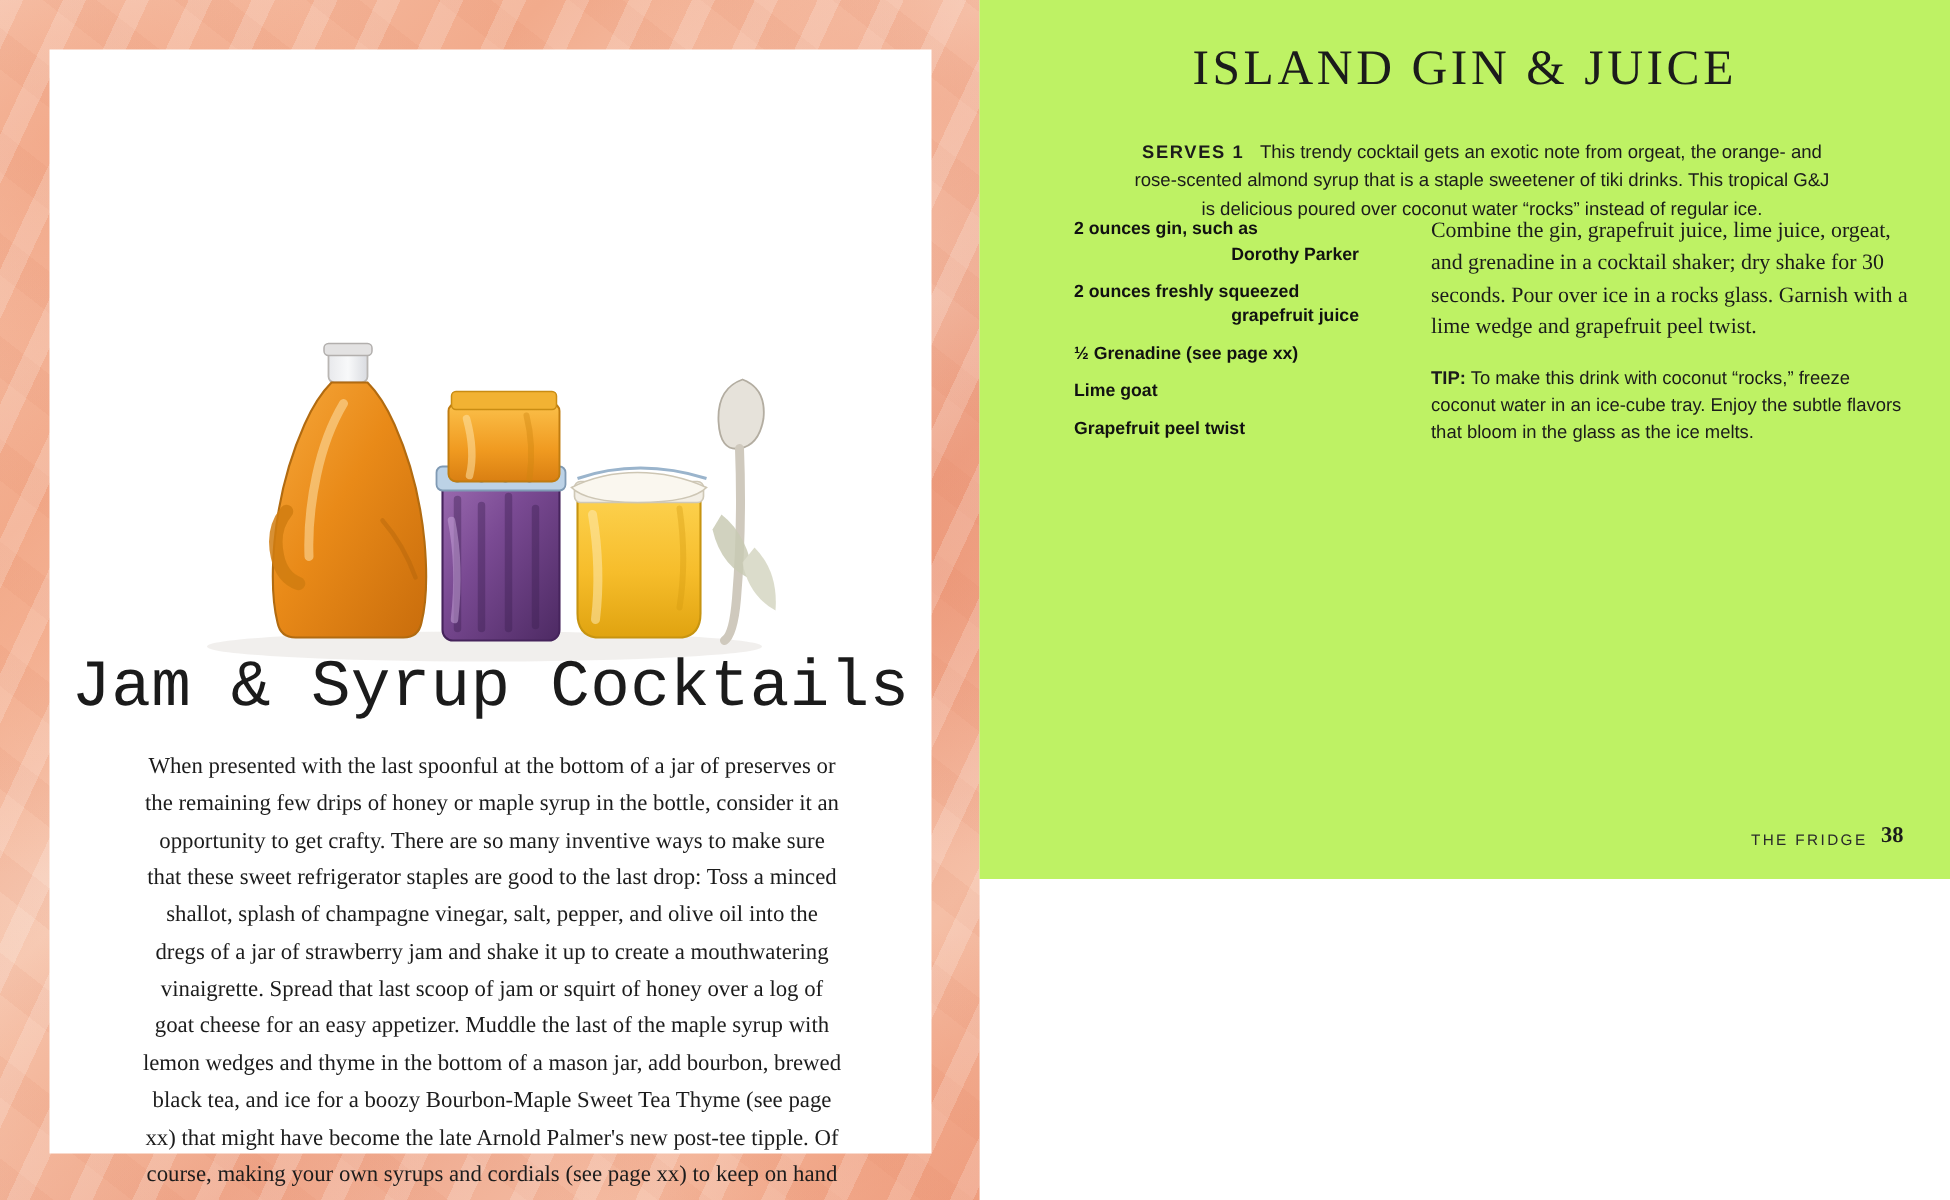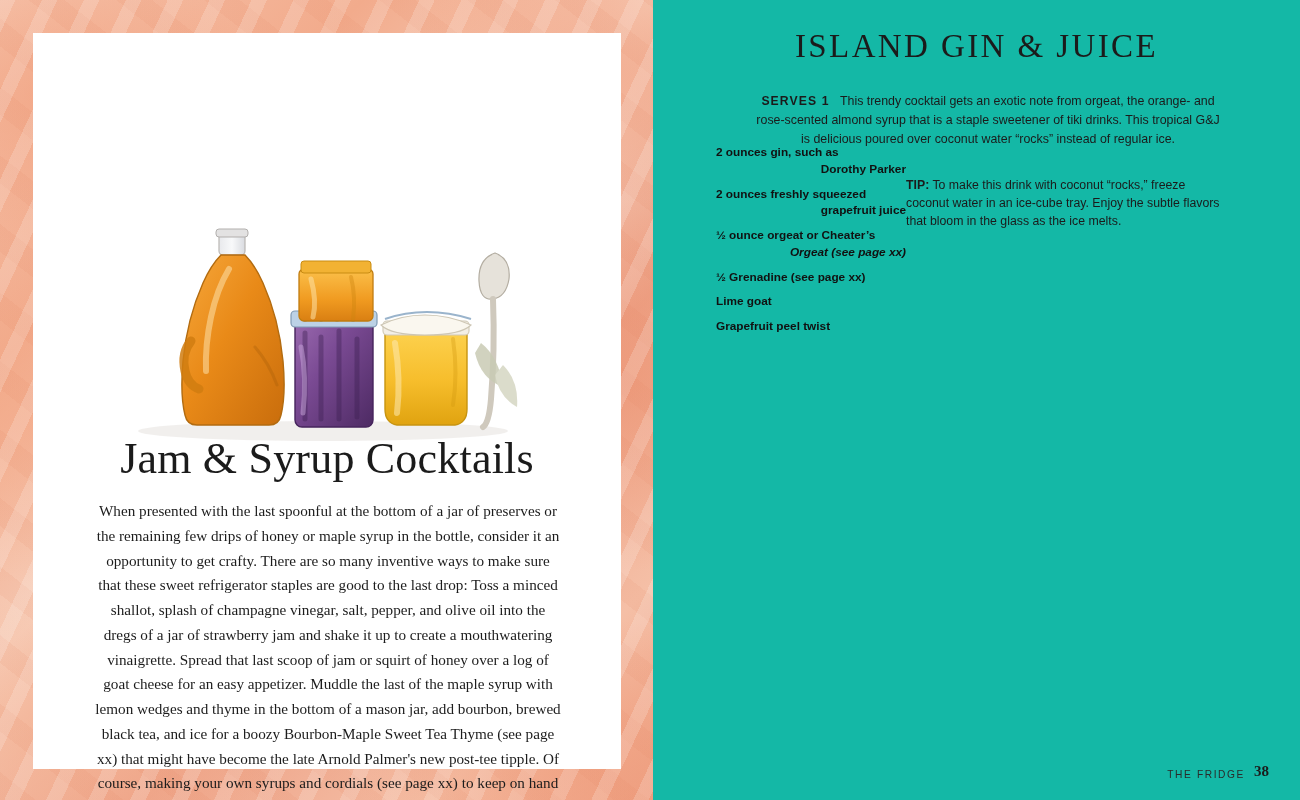--- a/index.html
+++ b/index.html
@@ -54,37 +54,37 @@
   }
 
   .left-title {
     position: absolute;
     top: 402px; left: 0; width: 588px;
     text-align: center;
     font-size: 44px;
     line-height: 1.1;
     color: #1b1b1b;
     letter-spacing: .2px;
-    font-family: Liberation Serif, serif;
+    font-family: Liberation Mono, monospace;
   }
   .left-body {
     position: absolute;
     top: 466px; left: 62px;
     width: 466px;
     text-align: center;
     font-size: 15.2px;
     line-height: 1.63;
     color: #1c1c1c;
   }
 
   
   .page-right {
     position: relative;
-    width: 647px; height: 800px;
-    background: #14b8a6;
+    width: 647px; height: 586px;
+    background: #bef264;
   }
   .recipe-title {
     position: absolute;
     top: 28px; left: 0; width: 647px;
     text-align: center;
     font-size: 33px;
     letter-spacing: 2.4px;
     color: #1b1b1b;
     font-family: "Liberation Serif", serif;
   }
@@ -102,41 +102,42 @@
   .serves-label {
     font-weight: bold;
     letter-spacing: 1.1px;
     font-size: 12.2px;
   }
   .cols {
     position: absolute;
     top: 144px; left: 63px;
     width: 570px;
     display: flex;
+    gap: 48px;
   }
   .col-ingredients {
     width: 190px;
     font-family: "Liberation Sans", sans-serif;
     font-size: 11.8px;
     line-height: 1.42;
     font-weight: bold;
     color: #111;
   }
   .ing-item { margin-bottom: 8px; }
   .ing-item .cont { display: block; padding-left: 13px; text-align: right; }
   .ing-item i { font-style: italic; }
   .col-method {
     width: 320px;
     font-family: "Liberation Serif", serif;
     font-size: 14.6px;
     line-height: 1.47;
     color: #1b1b1b;
   }
   .tip {
-    margin-top: 32px;
+    margin-top: 13px;
     font-family: "Liberation Sans", sans-serif;
     font-size: 12.3px;
     line-height: 1.48;
   }
   .tip b { font-weight: bold; }
   .footer {
     position: absolute;
     right: 31px; bottom: 20px;
     display: flex; align-items: flex-end; gap: 9px;
     font-family: "Liberation Sans", sans-serif;
@@ -261,35 +262,32 @@
       <div class="col-ingredients">
         <div class="ing-item">
           <span>2 ounces gin, such as</span>
           <span class="cont">Dorothy Parker</span>
         </div>
         <div class="ing-item">
           <span>2 ounces freshly squeezed</span>
           <span class="cont">grapefruit juice</span>
         </div>
         <div class="ing-item">
-          <span>½ ounce orgeat or Cheater’s</span>
-          <span class="cont"><i>Orgeat (see page xx)</i></span>
-        </div>
-        <div class="ing-item">
           <span>½ Grenadine (see page xx)</span>
         </div>
         <div class="ing-item">
           <span>Lime goat</span>
         </div>
         <div class="ing-item">
           <span>Grapefruit peel twist</span>
         </div>
       </div>
 
       <div class="col-method">
+        <div>Combine the gin, grapefruit juice, lime juice, orgeat, and grenadine in a cocktail shaker; dry shake for 30 seconds. Pour over ice in a rocks glass. Garnish with a lime wedge and grapefruit peel twist.</div>
         <div class="tip">
           <b>TIP:</b>
           <span>To make this drink with coconut “rocks,” freeze coconut water in an ice-cube tray. Enjoy the subtle flavors that bloom in the glass as the ice melts.</span>
         </div>
       </div>
 
     </div>
 
     <div class="footer">
       <span class="footer-label">THE FRIDGE</span>

